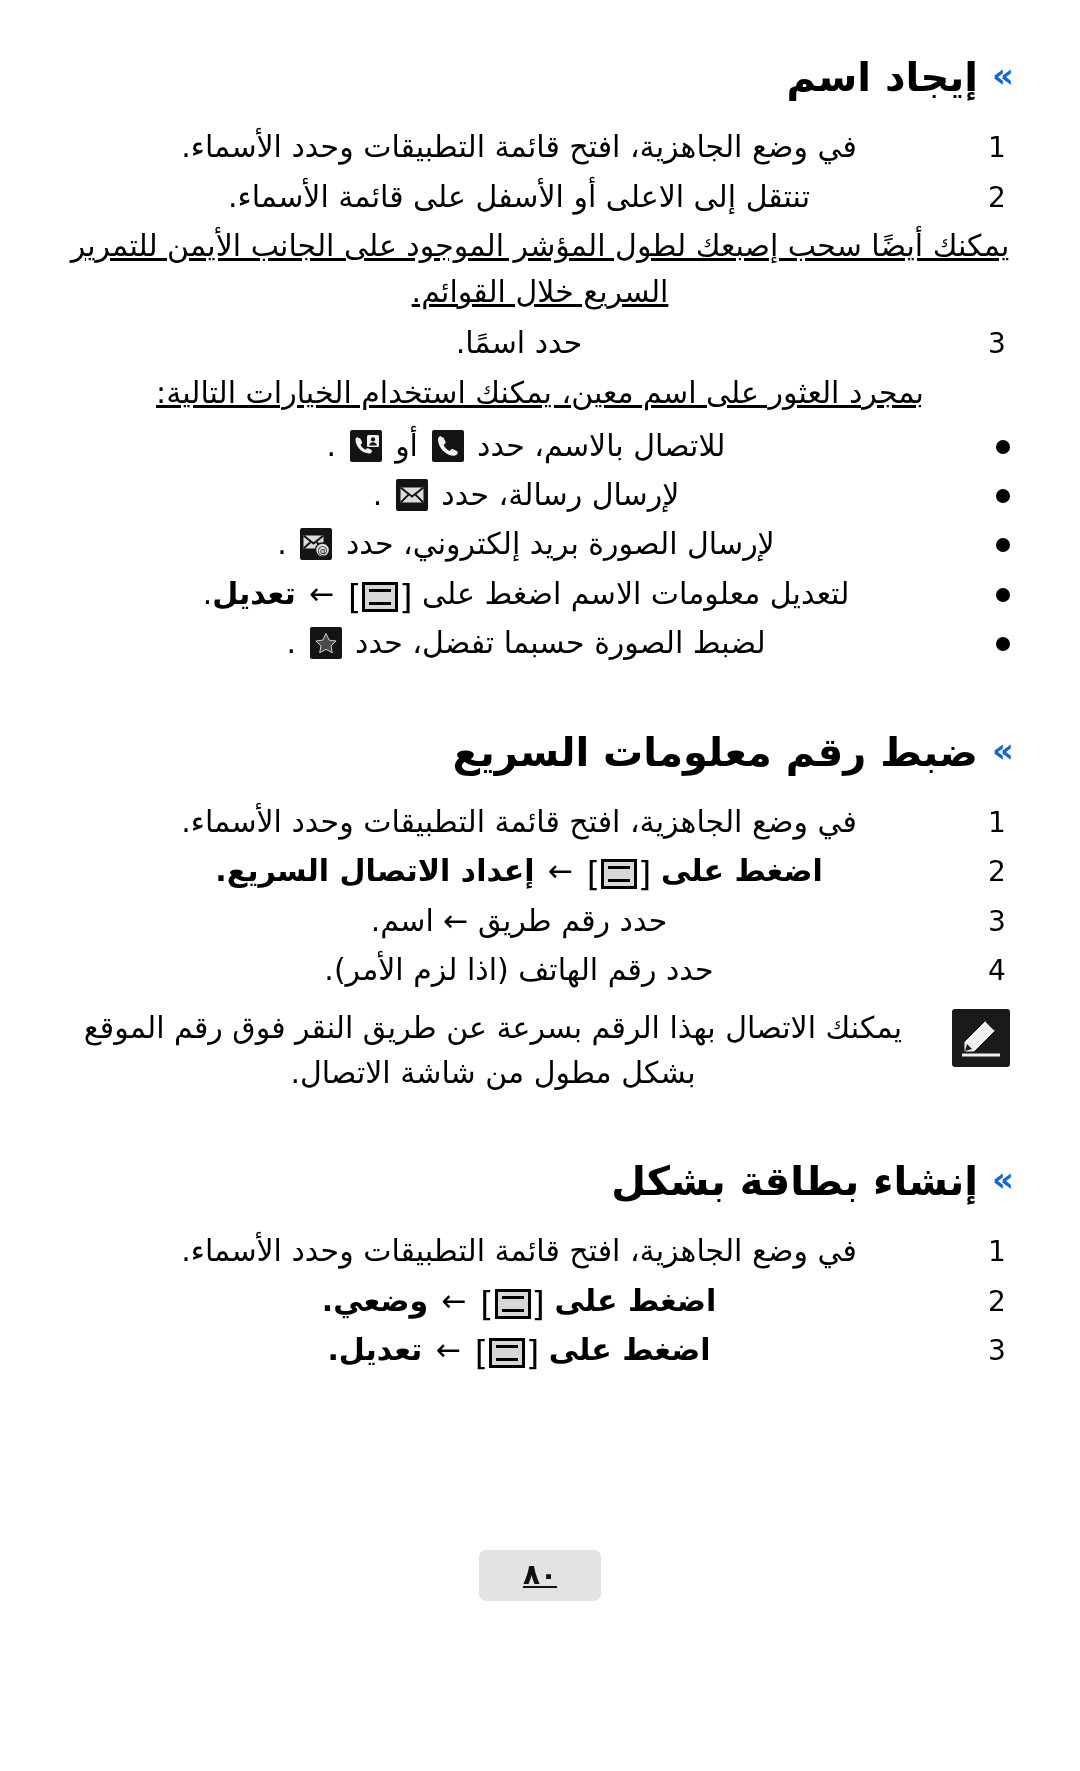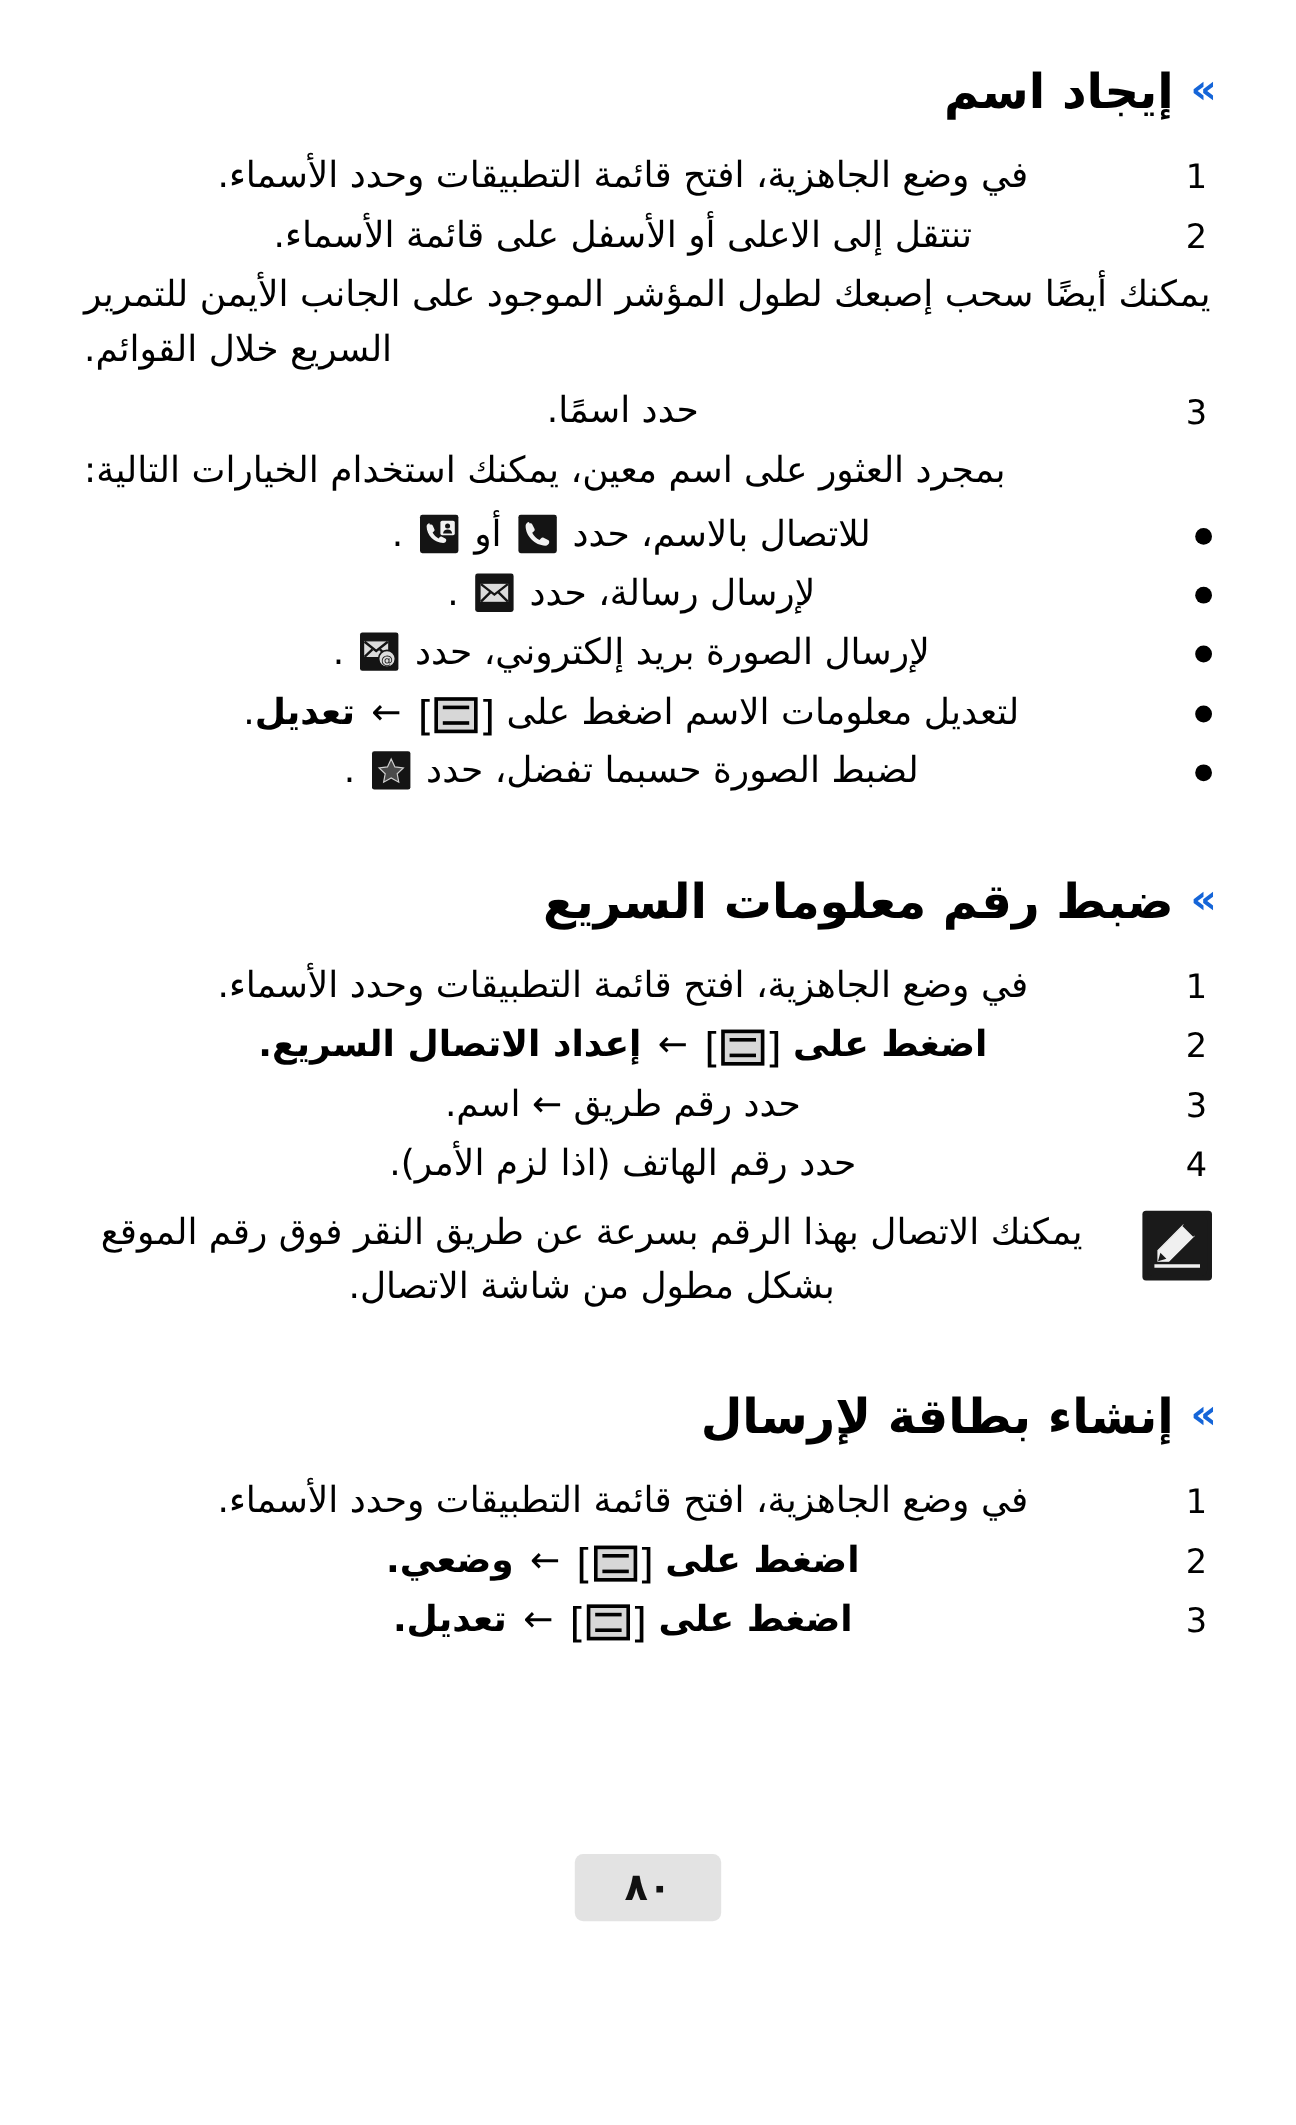--- a/index.html
+++ b/index.html
@@ -87,23 +87,24 @@
   }
   .step-body {
     flex: 1 1 auto;
     text-align: center;
   }
 
   
   .cont {
     font-size: 30px;
     line-height: 1.52;
-    text-align: left;
+    text-align: center;
     margin: 0 0 4px 0;
     direction: rtl;
+    text-decoration: underline;
   }
 
   
   .bullets {
     margin: 6px 0 0 0;
     padding: 0;
     list-style: none;
     direction: rtl;
   }
   .bullet {
@@ -217,24 +218,25 @@
     color: #111;
     margin-bottom: 14px;
     direction: rtl;
   }
   .page-badge {
     display: inline-block;
     min-width: 86px;
     padding: 8px 18px 10px 18px;
     background: #e3e3e3;
     border-radius: 7px;
-    font-size: 32px;
+    font-size: 28px;
     font-weight: bold;
     color: #111;
     letter-spacing: 1px;
+    text-decoration: underline;
   }
 </style>
 </head>
 <body>
 
 <div class="page">
   <div class="content">
 
     <h2 class="section-heading h-gap-top-1">
       <span class="chev">»</span>
@@ -380,21 +382,21 @@
           <path d="M34 12 L43 21" stroke="#1a1a1a" stroke-width="2"></path>
           <path d="M13 42 L20 40 L15 35 Z" fill="#1a1a1a"></path>
           <path d="M10 46 L48 46" stroke="#f0f0f0" stroke-width="3"></path>
         </svg>
       </div>
       <div class="note-text">يمكنك الاتصال بهذا الرقم بسرعة عن طريق النقر فوق رقم الموقع بشكل مطول من شاشة الاتصال.</div>
     </div>
 
     <h2 class="section-heading h-gap-top-3">
       <span class="chev">»</span>
-      <span class="htext">إنشاء بطاقة لإرسال</span>
+      <span class="htext">إنشاء بطاقة بشكل</span>
     </h2>
 
     <ol class="steps">
       <li class="step">
         <span class="step-num">1</span>
         <span class="step-body">في وضع الجاهزية، افتح قائمة التطبيقات وحدد الأسماء.</span>
       </li>
       <li class="step">
         <span class="step-num">2</span>
         <span class="step-body">

